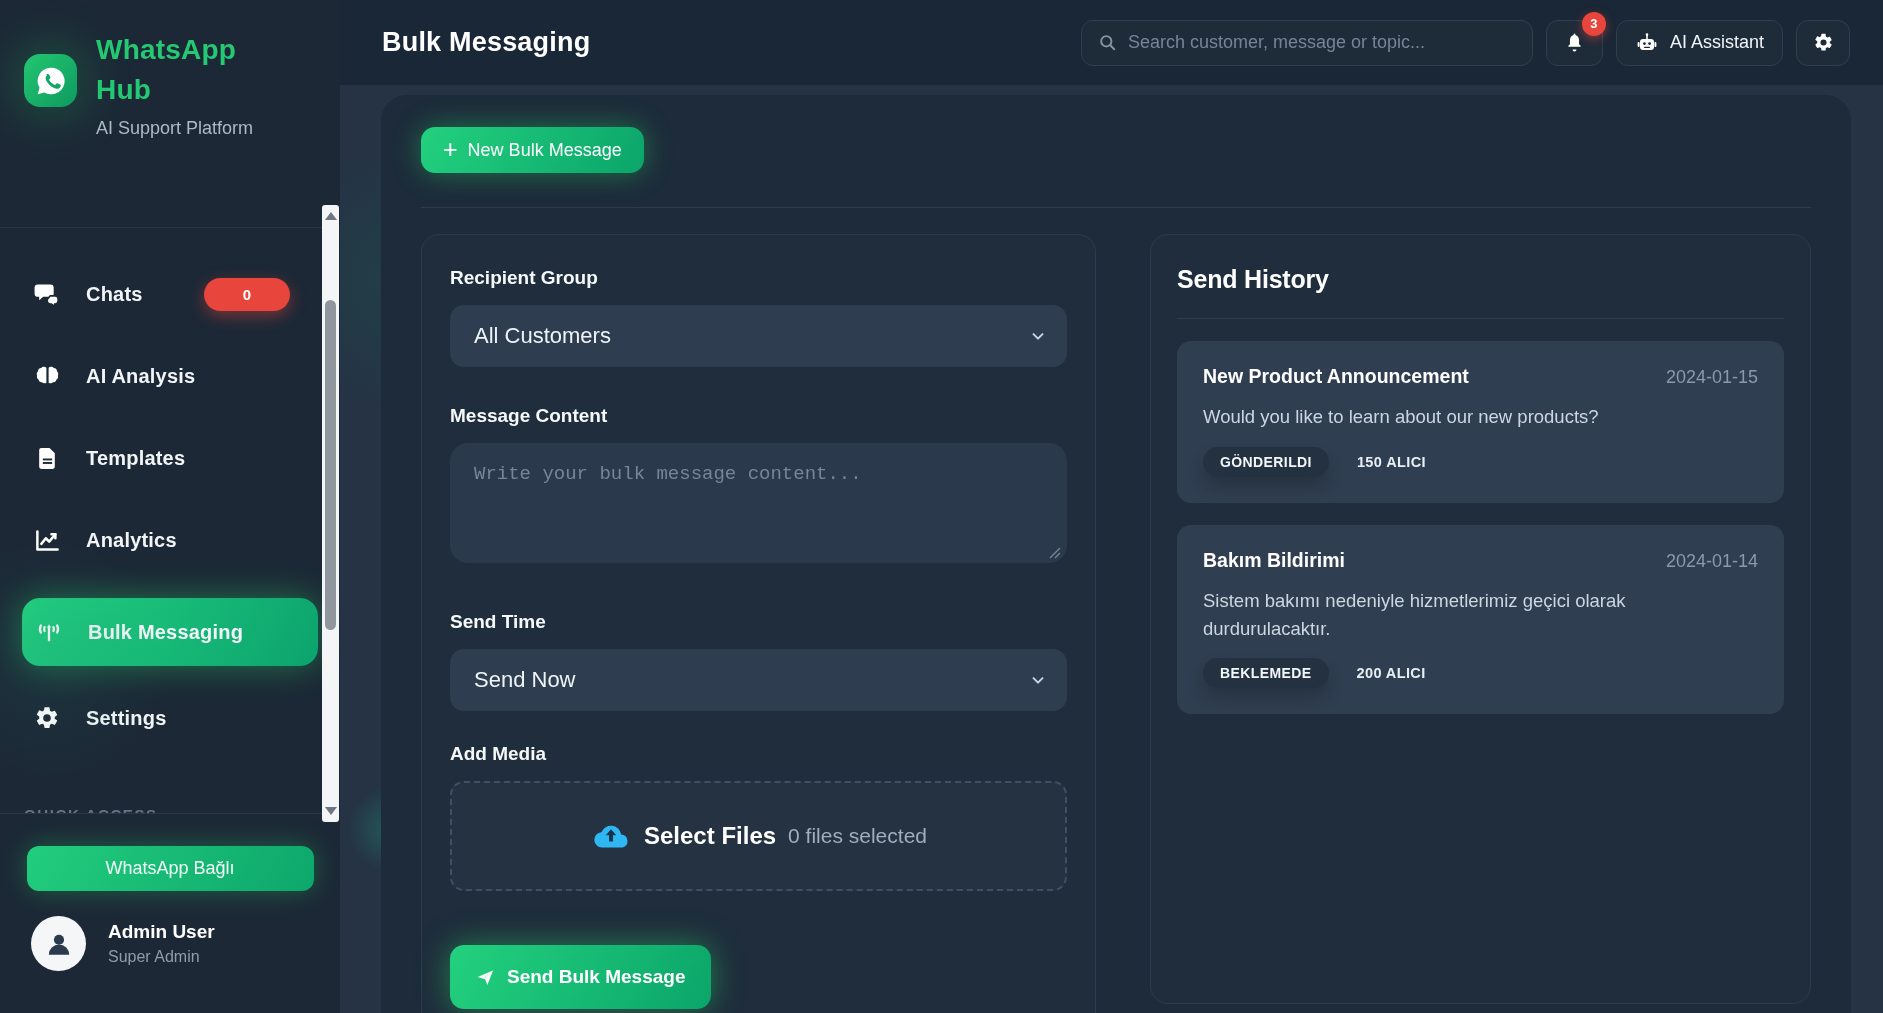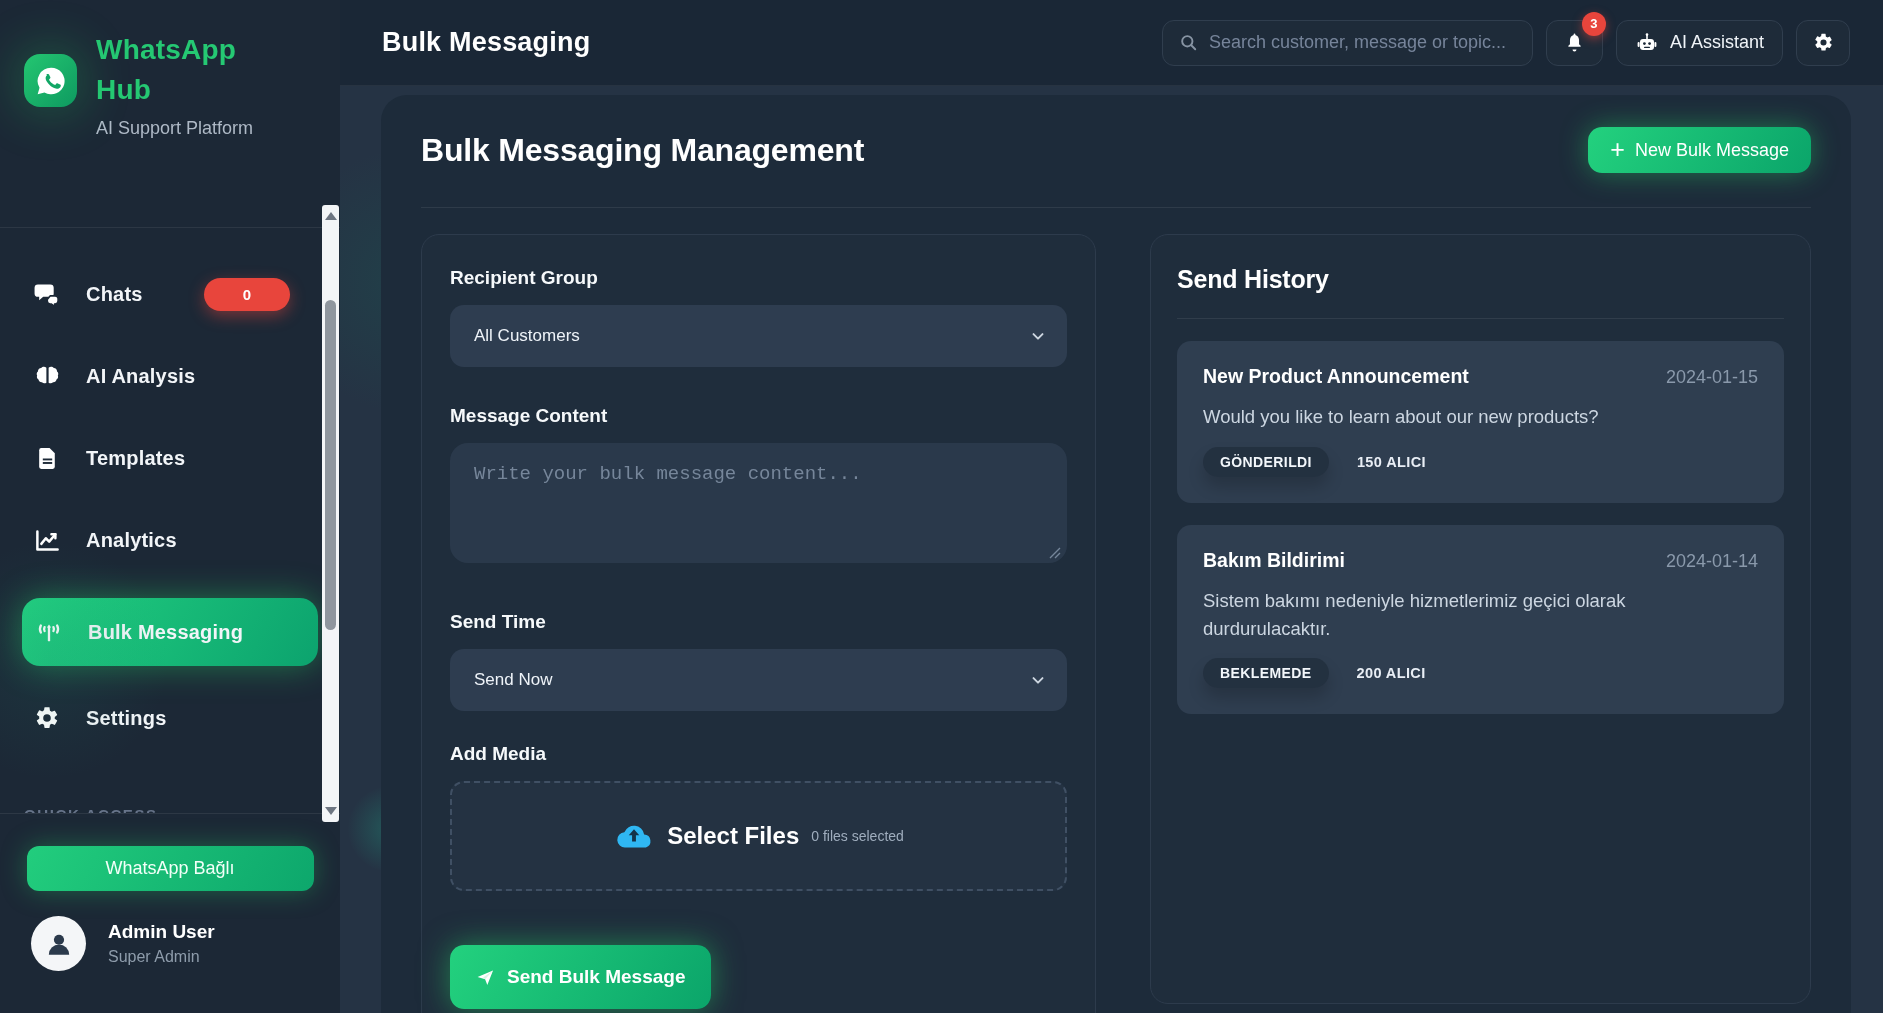--- a/index.html
+++ b/index.html
@@ -93,21 +93,21 @@
 
   .topbar {
     position:relative; z-index:2; height:86px; flex:0 0 86px;
     background:#1a2736; border-bottom:1px solid rgba(255,255,255,.06);
     display:flex; align-items:center; justify-content:space-between;
     padding:0 34px 0 42px;
   }
   .topbar-title { font-size:27px; font-weight:800; color:#fff; letter-spacing:.2px; }
   .topbar-right { display:flex; align-items:center; gap:13px; }
   .search-box {
-    width:371px; height:46px; border:1px solid #303e4e; border-radius:12px;
+    width:452px; height:46px; border:1px solid #303e4e; border-radius:12px;
     background:rgba(255,255,255,.02); display:flex; align-items:center; padding:0 14px 0 16px;
   }
   .search-box svg { flex:0 0 auto; color:#8794a3; }
   .search-box input {
     flex:1; margin-left:11px; background:transparent; border:none; outline:none;
     color:#dfe6ee; font-size:18px; font-family:inherit;
   }
   .search-box input::placeholder { color:#76849a; }
   .icon-btn {
     position:relative; height:46px; border:1px solid #303e4e; border-radius:12px;
@@ -148,39 +148,39 @@
   .columns { display:flex; gap:54px; padding:26px 40px 0; align-items:flex-start; }
   .card { border:1px solid #2d3b4c; border-radius:18px; background:rgba(255,255,255,.012); }
 
   
   .form-card { width:675px; padding:32px 28px 60px; }
   .form-label { display:block; font-size:19px; font-weight:700; color:#f6f9fb; margin-bottom:16px; }
   .select {
     position:relative; height:62px; border-radius:14px; background:#2e3d50;
     display:flex; align-items:center; padding:0 52px 0 24px; cursor:pointer;
   }
-  .select .select-value { font-size:17px; color:#eef3f8; }
+  .select .select-value { font-size:22px; color:#eef3f8; }
   .select .chev { position:absolute; right:20px; color:#cdd6e0; }
   .gap38 { margin-top:38px; } .gap44 { margin-top:44px; } .gap32 { margin-top:32px; }
   .textarea-wrap { position:relative; }
   textarea.msg-input {
     width:100%; height:120px; border:none; outline:none; resize:none;
     border-radius:18px; background:rgba(47,62,82,.72); padding:20px 24px;
     font-family:"Liberation Mono","DejaVu Sans Mono",monospace;
     font-size:19px; color:#dfe7ef;
   }
   textarea.msg-input::placeholder { color:#76869a; }
   .resize-grip { position:absolute; right:6px; bottom:8px; color:#76869a; }
   .upload-box {
     height:110px; border:2px dashed #405064; border-radius:14px;
     background:rgba(47,62,82,.32); cursor:pointer;
     display:flex; align-items:center; justify-content:center; gap:12px;
   }
   .upload-main { font-size:24px; font-weight:800; color:#fff; }
-  .upload-sub { font-size:14px; color:#9fadbd; }
+  .upload-sub { font-size:21px; color:#9fadbd; }
   .send-btn {
     margin-top:54px; height:64px; padding:0 26px; border:none; border-radius:14px; cursor:pointer;
     background:linear-gradient(120deg,#23d17e,#0ba56a); color:#fff;
     display:inline-flex; align-items:center; gap:12px; font-size:19px; font-weight:600; font-family:inherit;
     box-shadow:0 0 30px rgba(37,211,102,.5);
   }
 
   
   .history-card { width:661px; min-height:770px; padding:30px 26px; }
   .history-title { font-size:25px; font-weight:800; color:#fff; letter-spacing:-.2px; }
@@ -354,21 +354,20 @@
         </button>
       </div>
     </header>
 
     <div class="content">
       <div class="blob blob1"></div>
       <div class="blob blob2"></div>
 
       <section class="panel">
         <div class="panel-head">
-          <h1>Bulk Messaging Management</h1>
           <button class="new-bulk-btn">
             <span class="plus">+</span>
             <span>New Bulk Message</span>
           </button>
         </div>
         <div class="panel-divider"></div>
 
         <div class="columns">
 
           <div class="card form-card">

